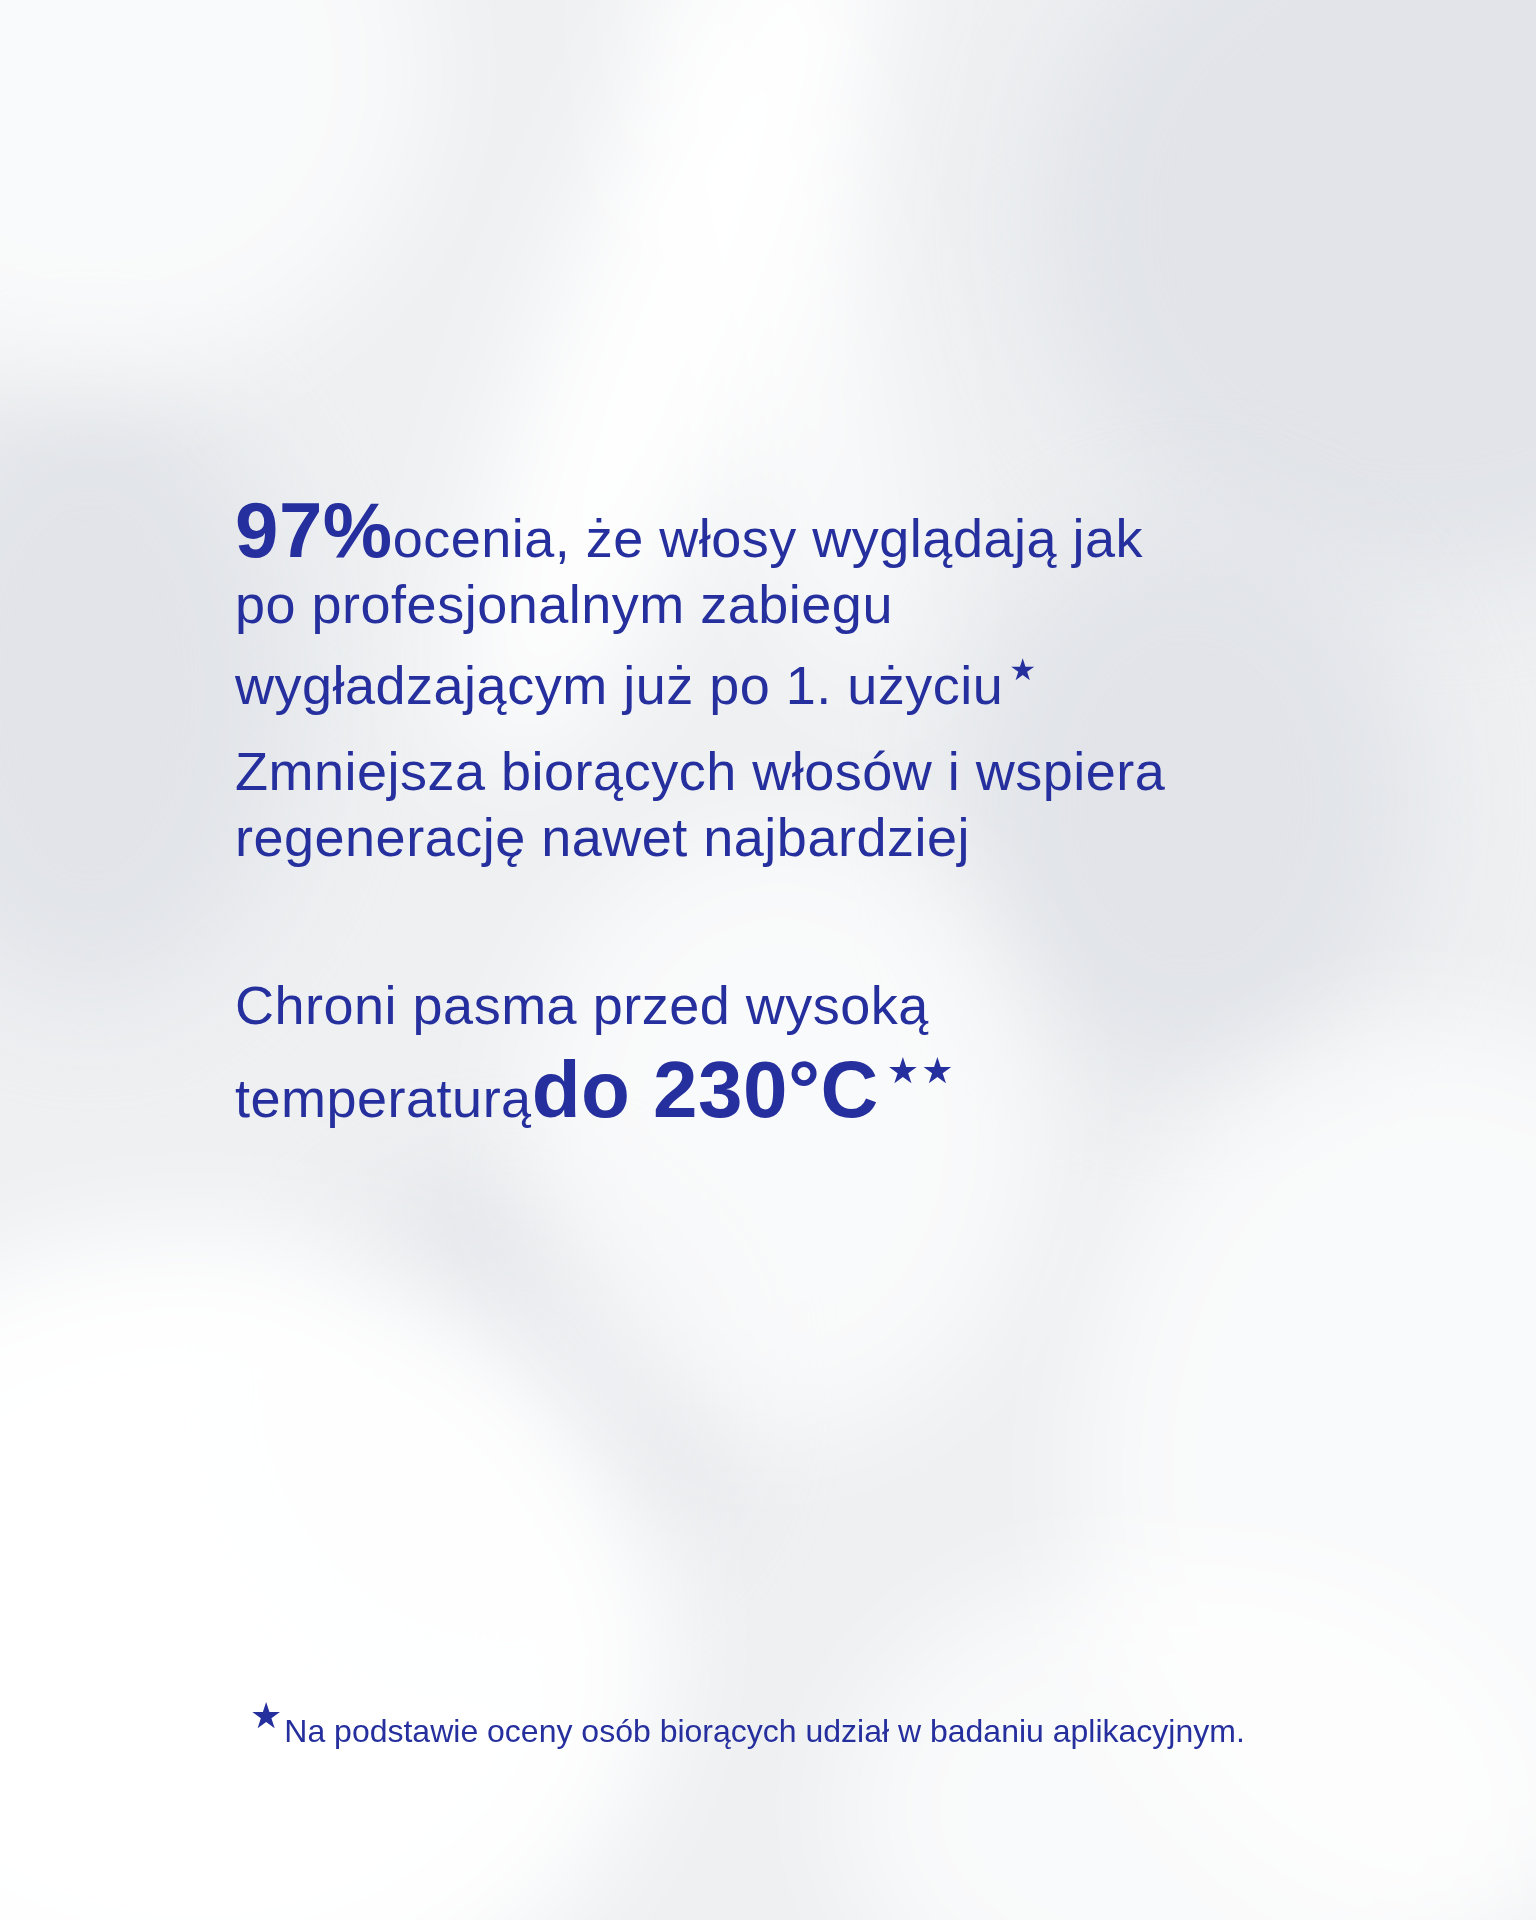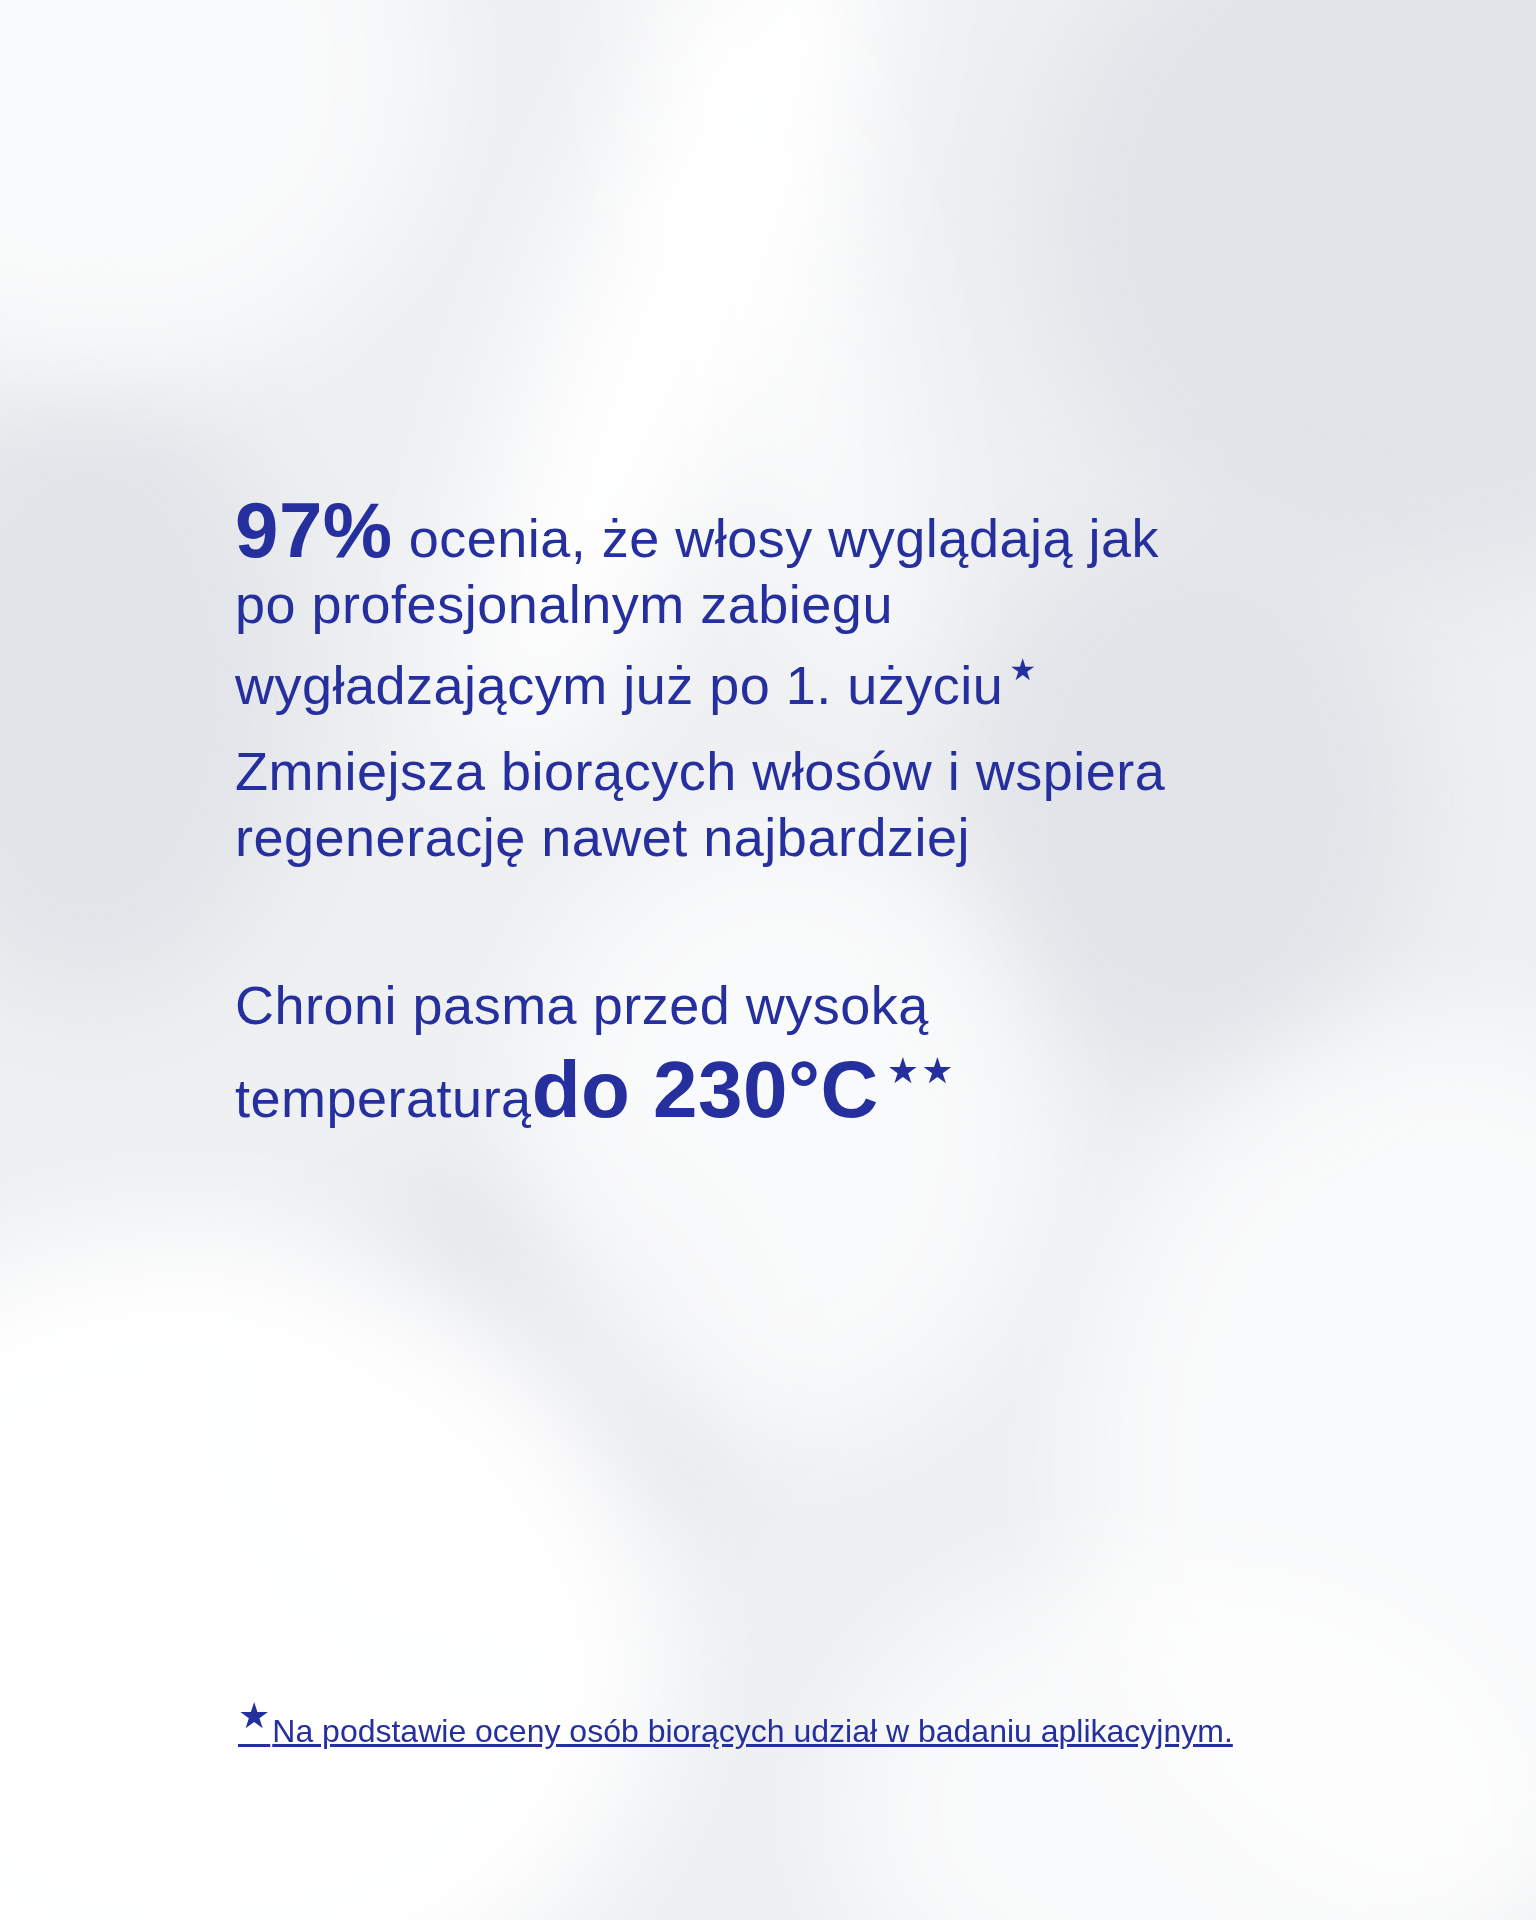--- a/index.html
+++ b/index.html
@@ -60,36 +60,36 @@
   .hl {
     font-weight: 700;
     font-size: 78px;
     line-height: 66px;
   }
   .hl-temp {
     font-weight: 700;
     font-size: 80px;
     line-height: 66px;
   }
-  .gap { margin-left: 16px; }
+  .gap { }
 
   .sup-star {
     font-size: 30px;
     vertical-align: 24px;
     margin-left: 6px;
     letter-spacing: 1px;
   }
   .sup-star-lg {
     font-size: 36px;
     vertical-align: 34px;
     margin-left: 8px;
     letter-spacing: 2px;
   }
 
-  .footnotes { left: 238px; top: 1693px; text-decoration: underline; }
+  .footnotes { left: 250px; top: 1693px; }
   .note {
     margin: 0 0 6px 0;
     font-size: 32px;
     line-height: 46px;
     font-weight: 400;
     white-space: nowrap;
   }
   .marker-one {
     font-size: 36px;
     vertical-align: 14px;

